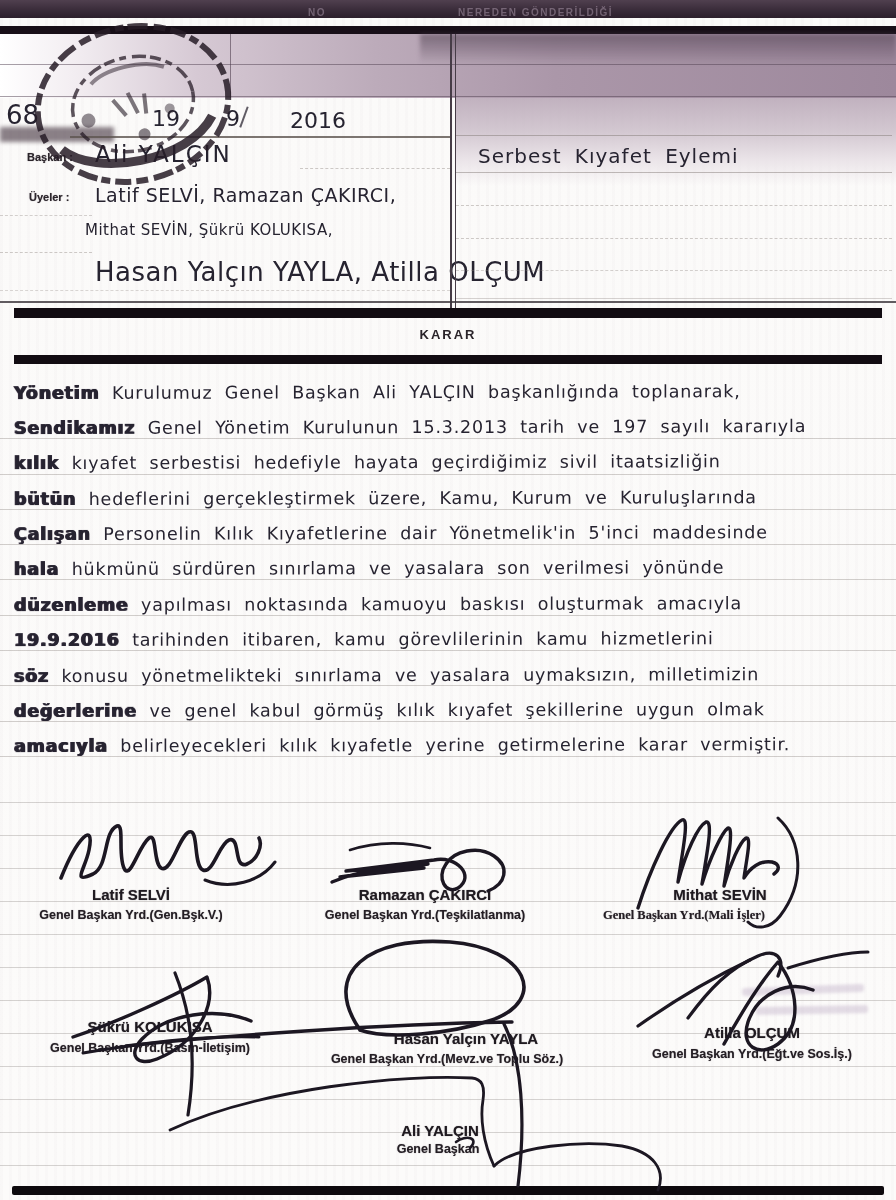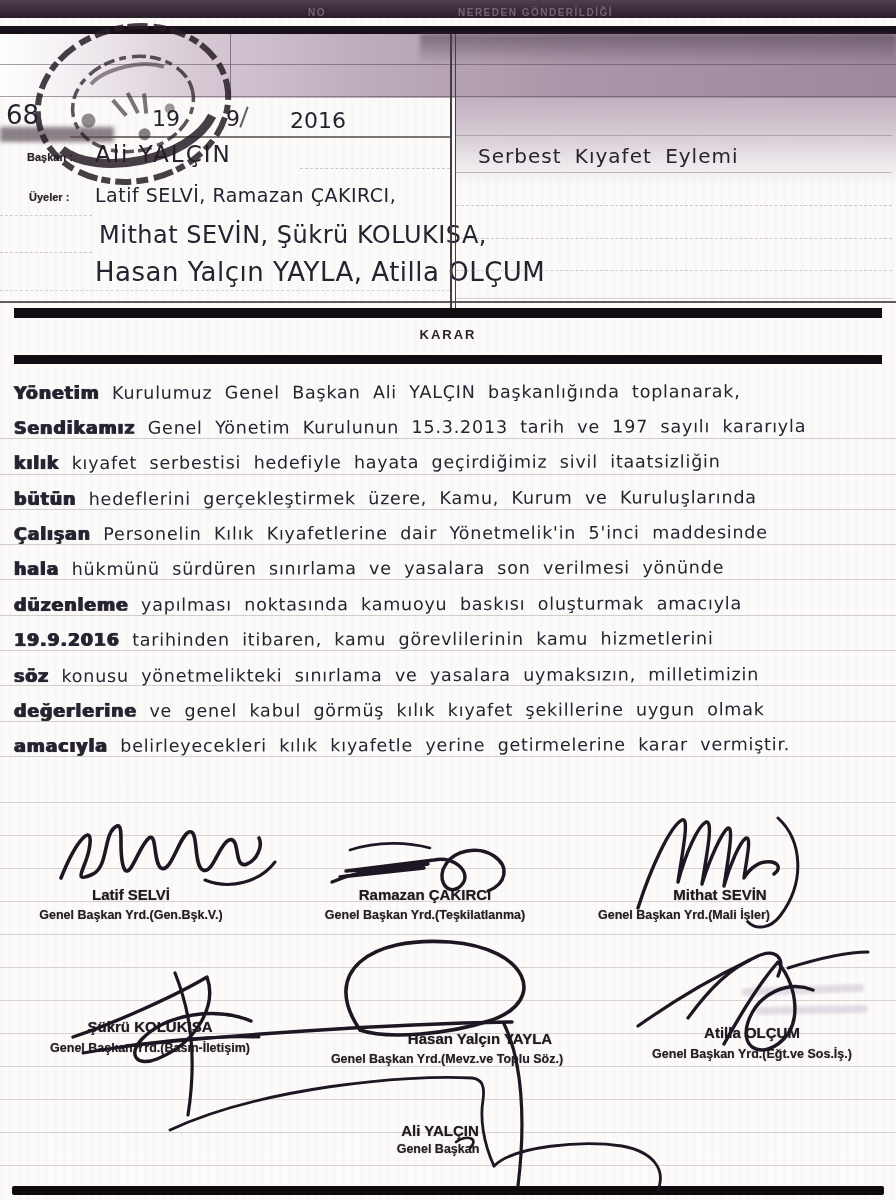--- a/index.html
+++ b/index.html
@@ -95,21 +95,21 @@
   <span class="abs hw" style="top:108px;left:290px;font-size:22px;">2016</span>
   <div class="abs slash"></div>
   <div class="rule" style="top:136px;left:70px;width:381px;height:1.5px;background:#5c544f;opacity:.8;"></div>
 
   <span class="abs printed" style="top:151px;left:27px;font-size:11px;">Başkan :</span>
   <span class="abs hw" style="top:141px;left:95px;font-size:23px;letter-spacing:2px;">Ali YALÇIN</span>
   <div class="rule dash" style="top:168px;left:300px;width:150px;opacity:.4;"></div>
 
   <span class="abs printed" style="top:191px;left:29px;font-size:11px;">Üyeler :</span>
   <span class="abs hw" style="top:184px;left:95px;font-size:19px;letter-spacing:.5px;">Latif SELVİ, Ramazan ÇAKIRCI,</span>
-  <span class="abs hw" style="top:221px;left:99px;font-size:24px;letter-spacing:.5px;">Mithat SEVİN, Şükrü KOLUKISA,</span>
+  <span class="abs hw" style="top:221px;left:85px;font-size:15px;letter-spacing:.5px;">Mithat SEVİN, Şükrü KOLUKISA,</span>
   <span class="abs hw" style="top:257px;left:95px;font-size:26px;letter-spacing:.5px;">Hasan Yalçın YAYLA, Atilla OLÇUM</span>
   <div class="rule dash" style="top:215px;left:0;width:92px;opacity:.35;"></div>
   <div class="rule dash" style="top:252px;left:0;width:92px;opacity:.4;"></div>
   <div class="rule dash" style="top:290px;left:0;width:450px;opacity:.3;"></div>
 
   <div class="abs divider"></div>
 
   <span class="abs hw" style="top:144px;left:478px;font-size:20px;letter-spacing:1px;word-spacing:6px;">Serbest Kıyafet Eylemi</span>
   <div class="rule" style="top:135px;left:456px;width:436px;opacity:.45;"></div>
   <div class="rule" style="top:172px;left:456px;width:436px;opacity:.45;"></div>
@@ -150,36 +150,36 @@
     <path stroke-width="2.6" d="M22 12 C50 3, 80 4, 102 10"></path>
   </svg>
   <div class="sig-name" style="top:886px;left:425px;">Ramazan ÇAKIRCI</div>
   <div class="sig-title" style="top:908px;left:425px;">Genel Başkan Yrd.(Teşkilatlanma)</div>
 
   <svg class="sig-svg" style="top:812px;left:628px;" width="190" height="118" viewBox="0 0 190 118">
     <path stroke-width="3.4" d="M10 96 C22 58, 42 14, 54 8 C62 4, 54 42, 50 70 C58 40, 70 14, 78 10 C86 8, 78 46, 74 72 C82 46, 94 20, 100 16 C106 14, 100 48, 96 74 C102 52, 112 30, 118 26 C124 24, 118 50, 116 66 C122 56, 132 48, 144 50 C152 52, 152 58, 146 62"></path>
     <path stroke-width="3" d="M150 6 C174 28, 178 70, 152 104 C142 117, 128 118, 120 110"></path>
   </svg>
   <div class="sig-name" style="top:886px;left:720px;">Mithat SEVİN</div>
-  <div class="sig-title" style="top:908px;left:684px;">Genel Başkan Yrd.(Mali İşler)</div>
+  <div class="sig-title" style="top:908px;left:684px;font-family:Liberation Serif, serif;">Genel Başkan Yrd.(Mali İşler)</div>
 
   <svg class="sig-svg" style="top:965px;left:55px;" width="245" height="170" viewBox="0 0 245 170">
     <path stroke-width="3.4" d="M18 72 C60 58, 122 30, 152 12 C162 40, 142 78, 102 94 C82 102, 72 90, 87 74 C112 48, 162 42, 196 56"></path>
     <path stroke-width="3" d="M28 88 C80 79, 150 70, 204 72"></path>
     <path stroke-width="3.2" d="M120 8 C136 48, 142 92, 133 150"></path>
   </svg>
   <div class="sig-name" style="top:1018px;left:150px;">Şükrü KOLUKISA</div>
   <div class="sig-title" style="top:1041px;left:150px;">Genel Başkan Yrd.(Basın-İletişim)</div>
 
   <svg class="sig-svg" style="top:930px;left:120px;" width="500" height="262" viewBox="0 0 500 262">
     <path stroke-width="3.6" d="M240 100 C200 42, 250 6, 330 12 C408 18, 428 70, 372 90 C330 104, 268 110, 240 100"></path>
     <path stroke-width="3.4" d="M6 116 C100 106, 260 94, 392 92"></path>
     <path stroke-width="3.2" d="M384 94 C402 130, 406 190, 398 256"></path>
   </svg>
-  <div class="sig-name" style="top:1030px;left:465px;padding-left:30px;">Hasan Yalçın YAYLA</div>
+  <div class="sig-name" style="top:1030px;left:451px;padding-left:30px;">Hasan Yalçın YAYLA</div>
   <div class="sig-title" style="top:1052px;left:447px;">Genel Başkan Yrd.(Mevz.ve Toplu Söz.)</div>
 
   <svg class="sig-svg" style="top:948px;left:628px;" width="255" height="104" viewBox="0 0 255 104">
     <path stroke-width="3.2" d="M10 78 C44 54, 84 30, 122 12"></path>
     <path stroke-width="3.2" d="M60 70 C82 40, 102 20, 130 8 C148 0, 158 10, 150 28"></path>
     <path stroke-width="3.4" d="M96 96 C116 60, 136 30, 150 14 C170 40, 175 78, 150 96 C130 110, 112 98, 120 74 C130 45, 160 32, 185 42"></path>
     <path stroke-width="3" d="M160 20 C192 10, 218 4, 240 4"></path>
   </svg>
   <div class="ghost" style="top:986px;left:742px;width:122px;height:8px;transform:rotate(-2deg);"></div>
   <div class="ghost" style="top:1006px;left:756px;width:112px;height:8px;transform:rotate(-1deg);"></div>

